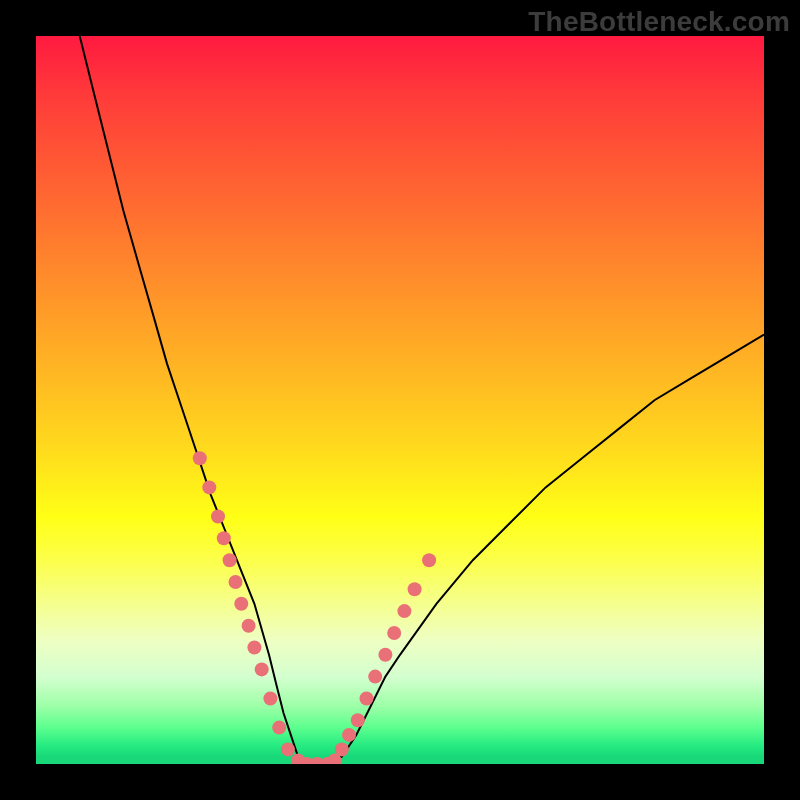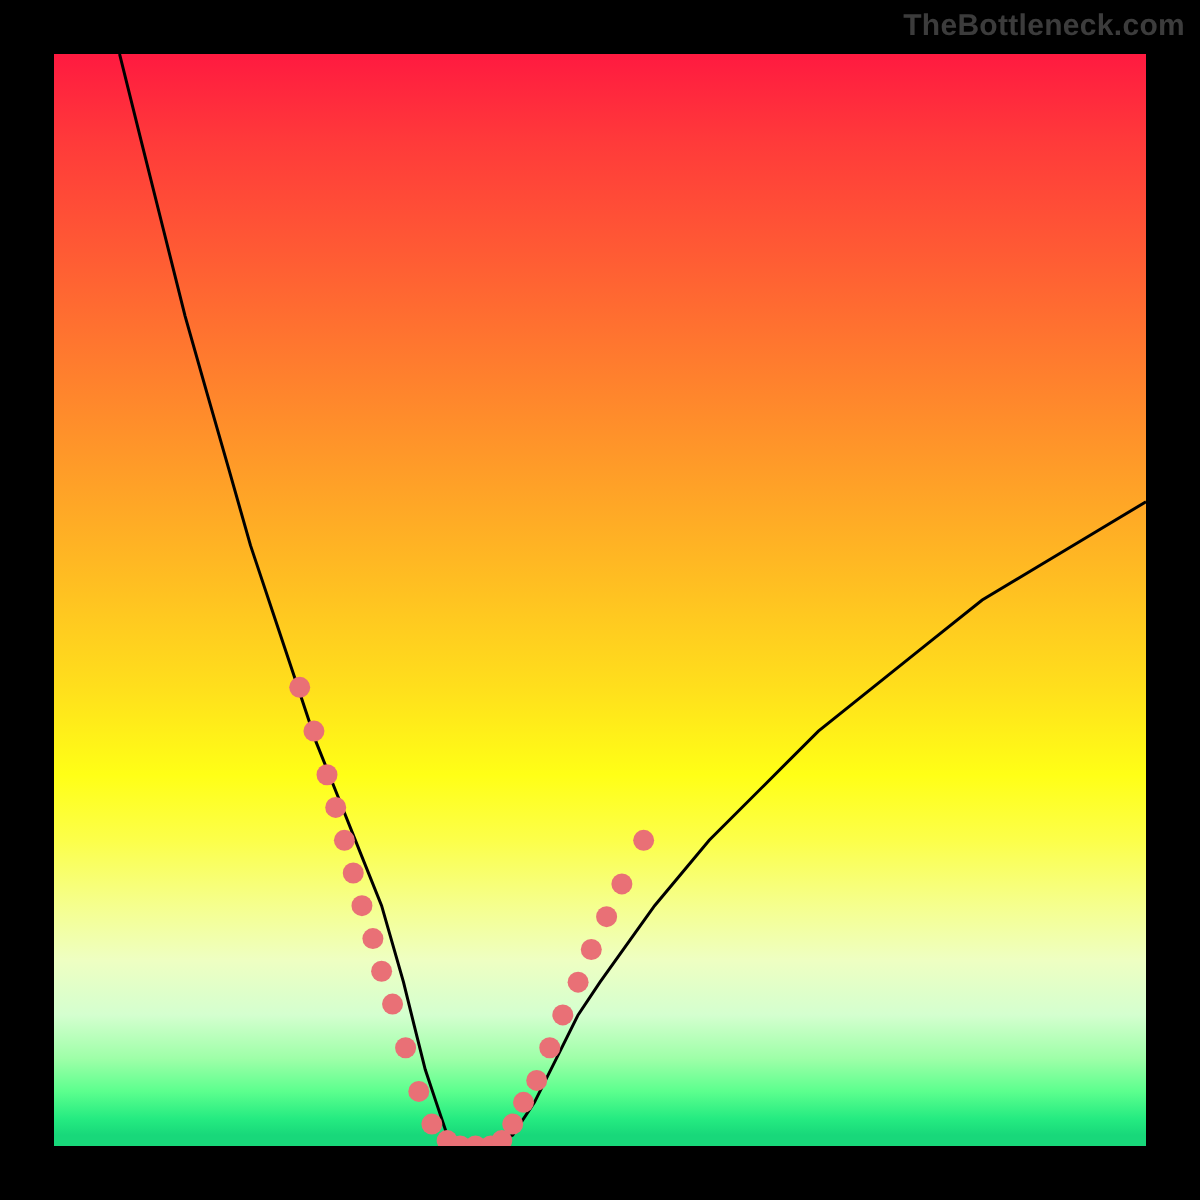--- a/index.html
+++ b/index.html
@@ -41,21 +41,21 @@
       #25eb81 97.5%,
       #18d87a 99%,
       #18d87a 100%
     );
   }
   .watermark {
     position: absolute;
     top: 6px;
     right: 10px;
     color: #3c3c3c;
-    font-size: 20px;
+    font-size: 28px;
     font-weight: 600;
     letter-spacing: 0.2px;
     user-select: none;
   }
   svg.curve {
     position: absolute;
     left: 0;
     top: 0;
     width: 728px;
     height: 728px;

